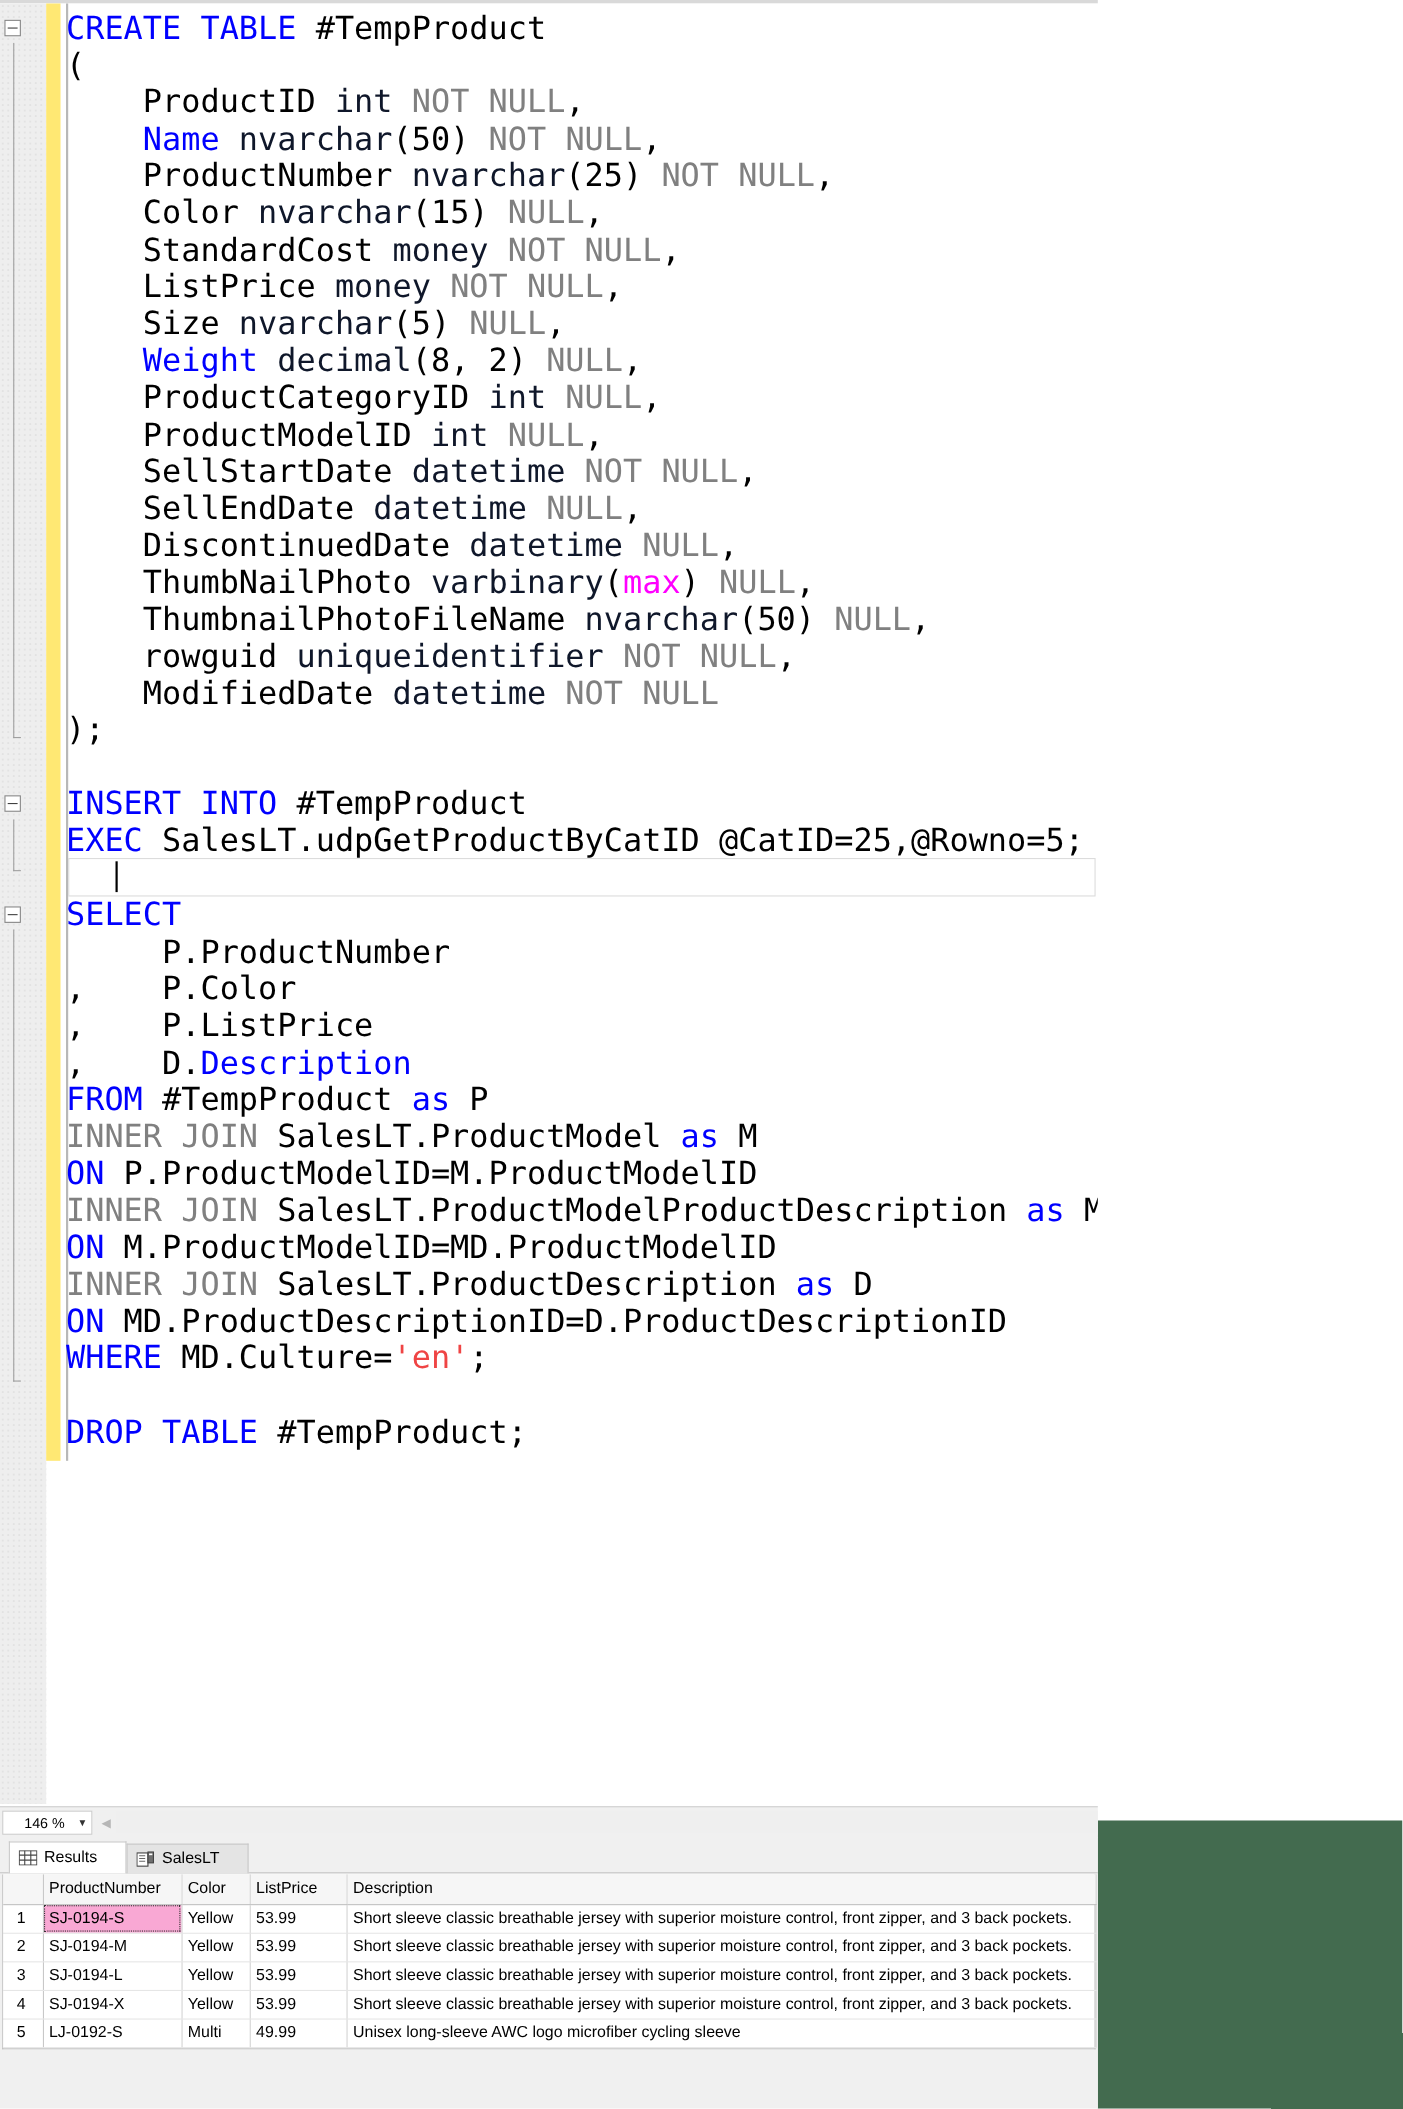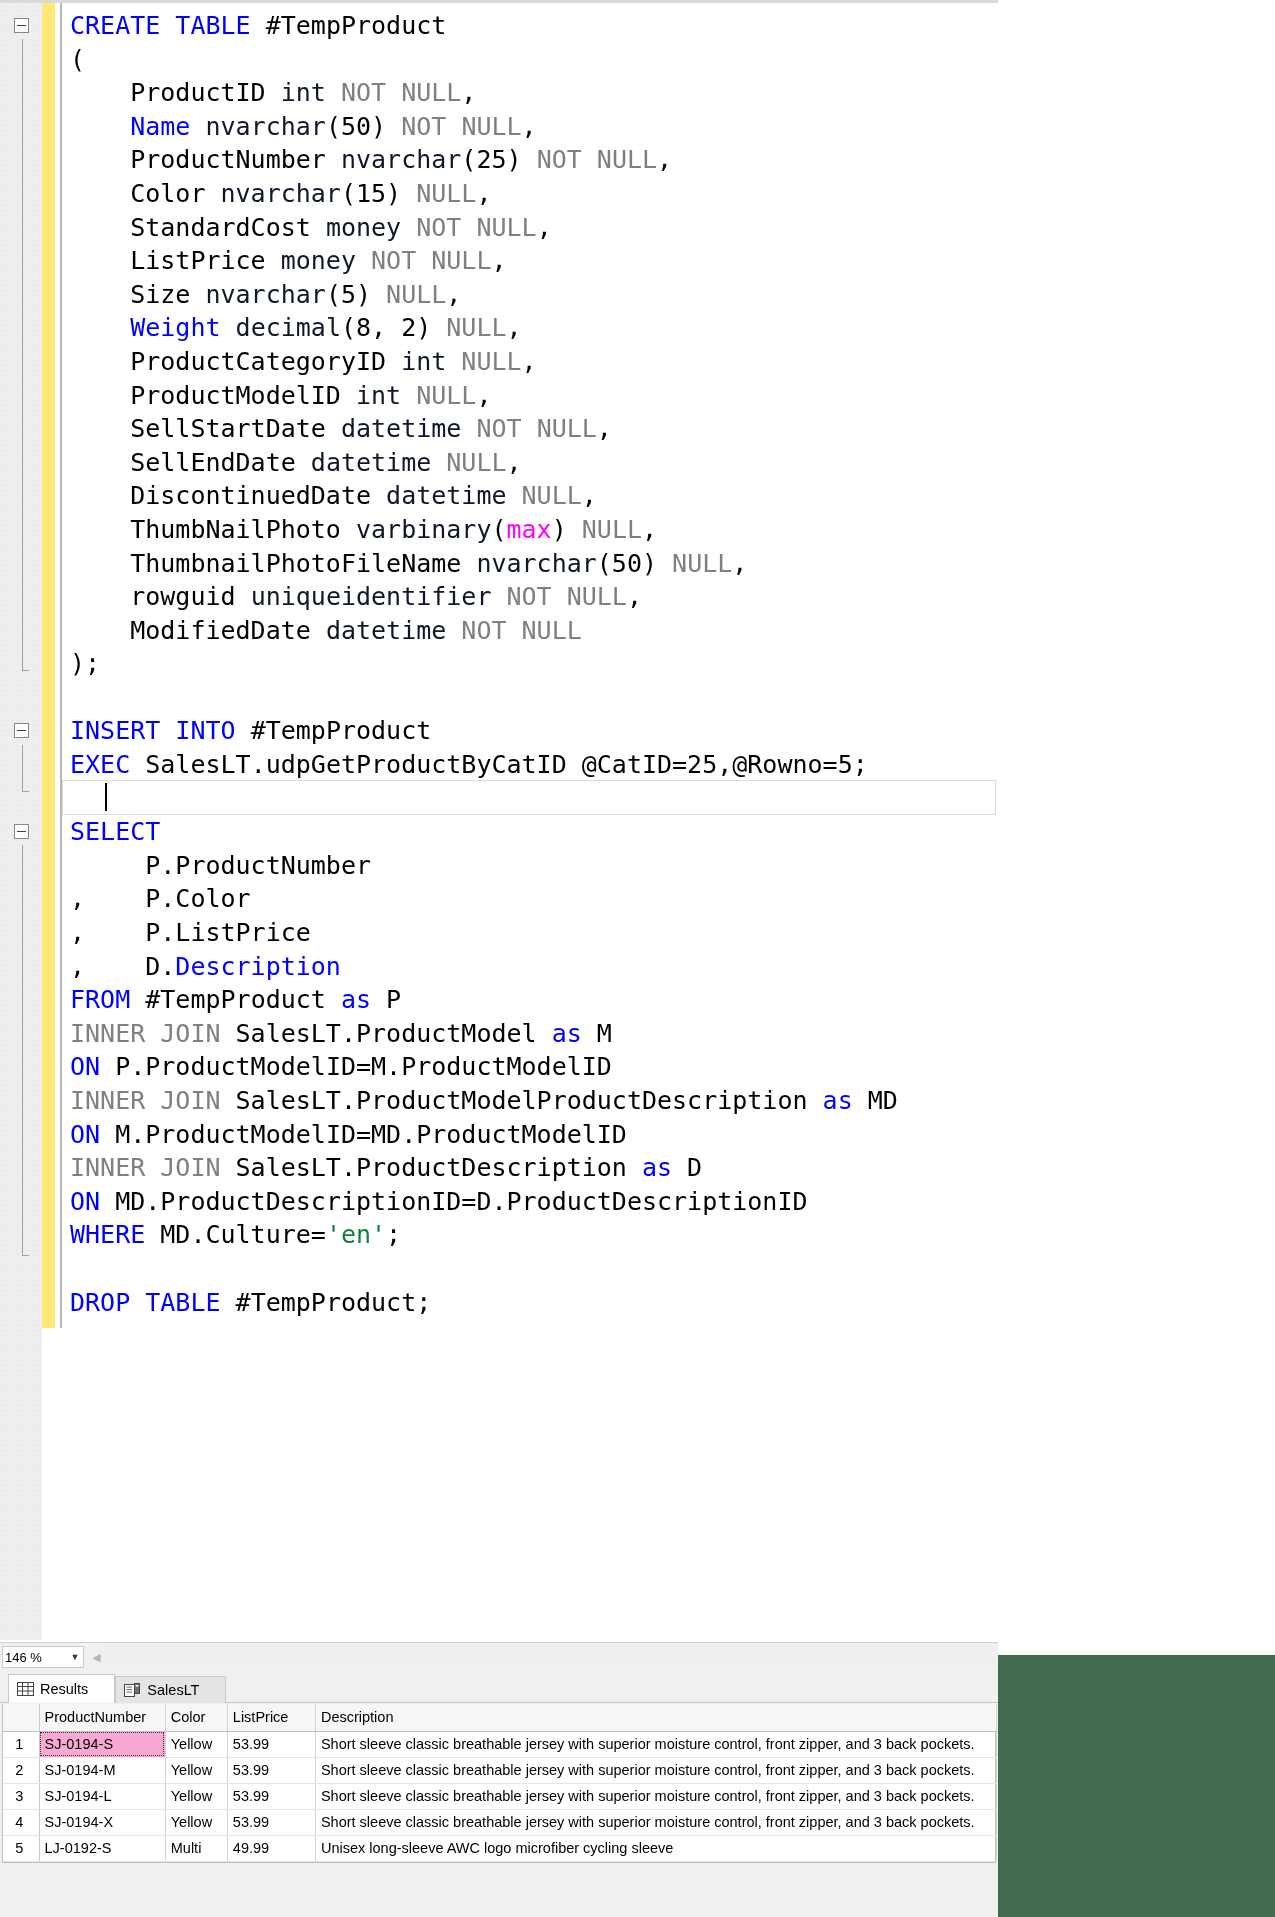--- a/index.html
+++ b/index.html
@@ -31,33 +31,33 @@
   }
   #change-bar{
     position:absolute;left:42px;top:0;width:13px;height:1325px;
     background:#ffe873;
   }
   #sep-line{
     position:absolute;left:60px;top:0;width:2px;height:1325px;
     background:#b8b8b8;
   }
   #code{
-    position:absolute;left:70px;top:6px;right:0;
+    position:absolute;left:60px;top:6px;right:0;
     font-family:"DejaVu Sans Mono","Liberation Mono",monospace;
-    font-size:25px;
+    font-size:29px;
     line-height:33.6px;
     white-space:pre;
     color:#000000;
   }
   .ln{position:relative;height:33.6px;}
   .kw{color:#0000ff;}
   .kwg{color:#808080;}
   .typ{color:#0f172a;}
   .mx{color:#ff00ff;}
-  .str{color:#15803d;}
+  .str{color:#ef4444;}
   .pl{color:#000000;}
   
   .fold{
     position:absolute;left:-56px;top:9px;
     width:15px;height:15px;
     border:1px solid #868686;background:#ffffff;
     box-sizing:border-box;
   }
   .fold:before{
     content:"";position:absolute;left:2px;top:6px;
@@ -86,21 +86,21 @@
     background:#f0f0f0;
     border-top:1px solid #cfcfcf;
     display:flex;align-items:center;
   }
   #zoom-combo{
     width:82px;height:22px;margin-left:2px;
     background:#ffffff;border:1px solid #cccccc;
     display:flex;align-items:center;justify-content:space-between;
     font-size:13px;color:#000;box-sizing:border-box;
   }
-  #zoom-combo .val{padding-left:2px;}
+  #zoom-combo .val{padding-left:19px;}
   #zoom-combo .arrow{
     width:16px;text-align:center;font-size:9px;color:#333;
   }
   #hscroll{
     flex:1;height:22px;margin-left:4px;display:flex;align-items:center;
     background:#f0f0f0;
   }
   #hscroll .leftarrow{
     width:17px;height:20px;display:flex;align-items:center;justify-content:center;
     color:#b6b6b6;font-size:11px;

